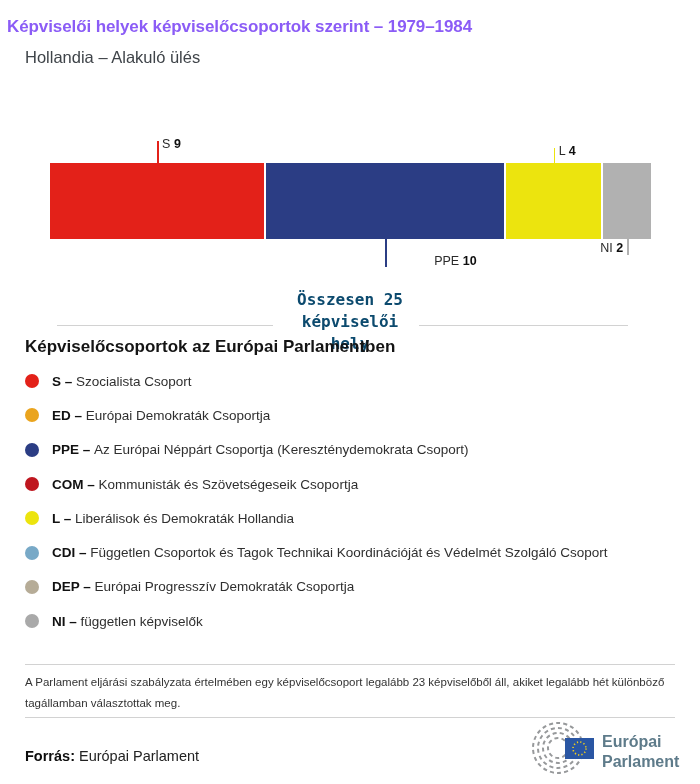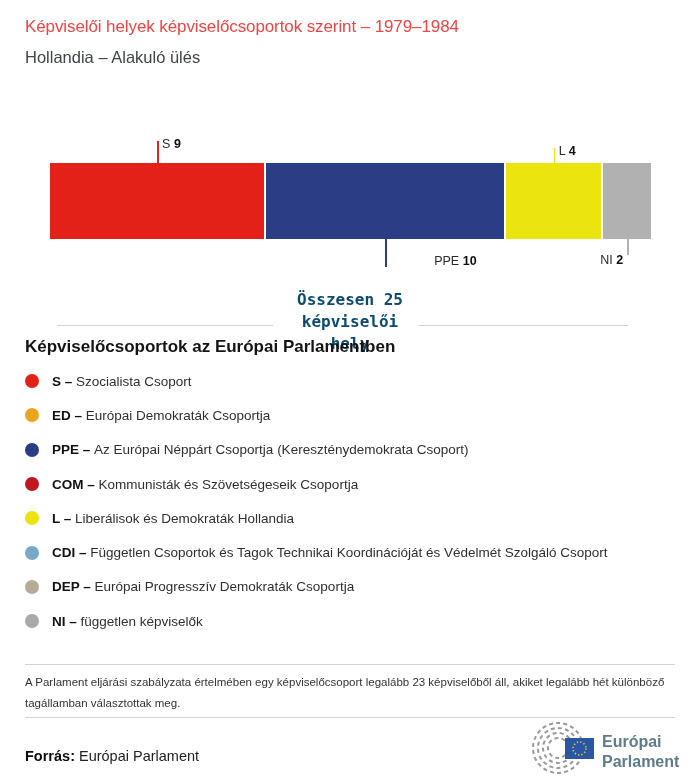--- a/index.html
+++ b/index.html
@@ -1,19 +1,19 @@
 <!DOCTYPE html>
 <html><head>
 <meta charset="utf-8">
 <style>
   html,body{margin:0;padding:0;background:#fff;}
   .page{position:relative;width:700px;height:784px;background:#fff;overflow:hidden;
         font-family:"Liberation Sans",sans-serif;}
-  h1{position:absolute;left:25px;top:17px;margin:0;font-size:17px;font-weight:400;
-     color:#ef4444;letter-spacing:-0.1px;white-space:nowrap;}
+  h1{position:absolute;left:7px;top:17px;margin:0;font-size:17px;font-weight:700;
+     color:#8b5cf6;letter-spacing:-0.1px;white-space:nowrap;}
   h2{position:absolute;left:25px;top:48px;margin:0;font-size:16.5px;font-weight:400;
      color:#3f4449;white-space:nowrap;}
   .chart{position:absolute;left:0;top:135px;width:696px;height:140px;}
   .bar{position:absolute;left:50px;top:28px;width:601px;height:76px;display:flex;gap:2px;}
   .seg{height:100%;}
   .tick{position:absolute;width:1.5px;}
   .blab{position:absolute;font-size:12.5px;color:#2a2a2a;white-space:nowrap;}
   .blab b{font-weight:700;color:#0e0e0e;}
   .tdiv{position:absolute;height:1px;background:#d2d2d2;top:325px;}
   .tdiv-l{left:57px;width:216px;}
@@ -52,21 +52,21 @@
         <div class="seg" style="width: 47.6px; background: rgb(177, 177, 177);"></div>
       </div>
 
   <div class="tick" style="left: 157.1px; background: rgb(227, 33, 25); height: 22px; top: 6px;"></div>
       <div class="blab" style="top: 2px; left: 162.1px;"><span>S </span><b>9</b></div>
       <div class="tick" style="left: 385.2px; background: rgb(43, 61, 132); height: 28px; top: 104px;"></div>
       <div class="blab" style="top: 119px; left: 390.2px; margin-left: 44px;"><span>PPE </span><b>10</b></div>
       <div class="tick" style="left: 553.8px; background: rgb(236, 228, 14); height: 15px; top: 13px;"></div>
       <div class="blab" style="top: 9px; left: 558.8px;"><span>L </span><b>4</b></div>
       <div class="tick" style="left: 627.2px; background: rgb(177, 177, 177); height: 16px; top: 104px;"></div>
-      <div class="blab" style="top: 118px; left: 623.2px; transform: translateX(-100%);"><span>NI </span><b>2</b></div>
+      <div class="blab" style="top: 106px; left: 623.2px; transform: translateX(-100%);"><span>NI </span><b>2</b></div>
     </div>
 
   <div class="tdiv tdiv-l"></div>
   <div class="tdiv tdiv-r"></div>
   <div class="total">Összesen 25
 képviselői
 hely</div>
 
   <h3>Képviselőcsoportok az Európai Parlamentben</h3>
   <div class="legend">

